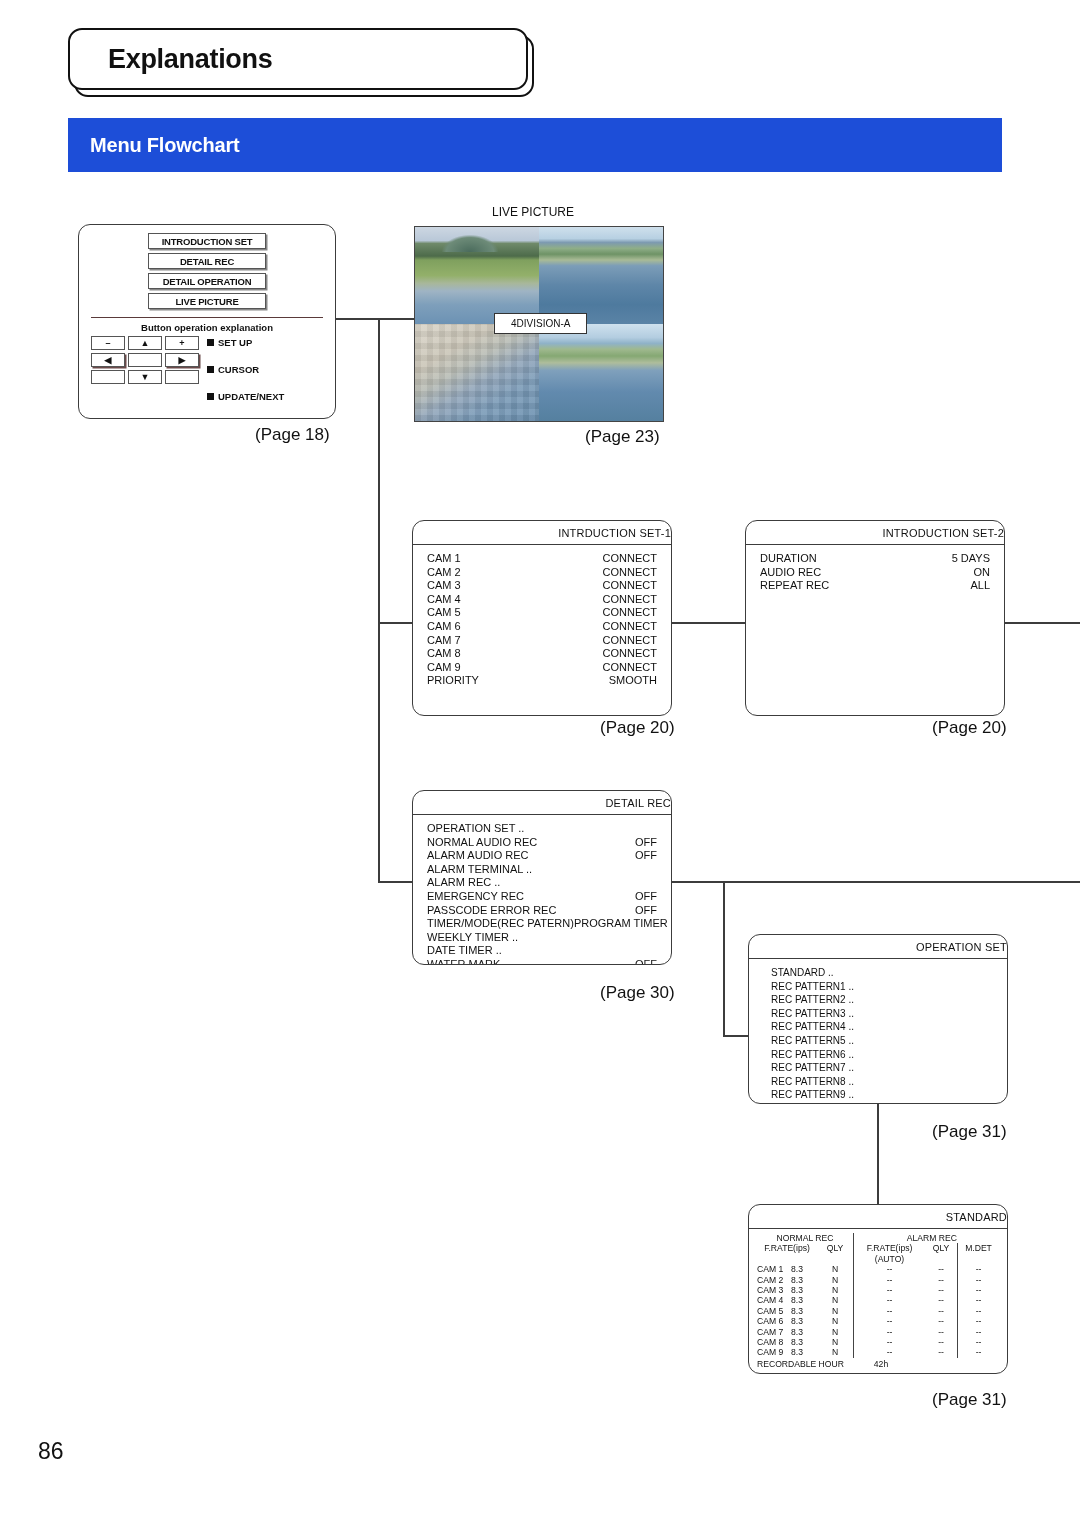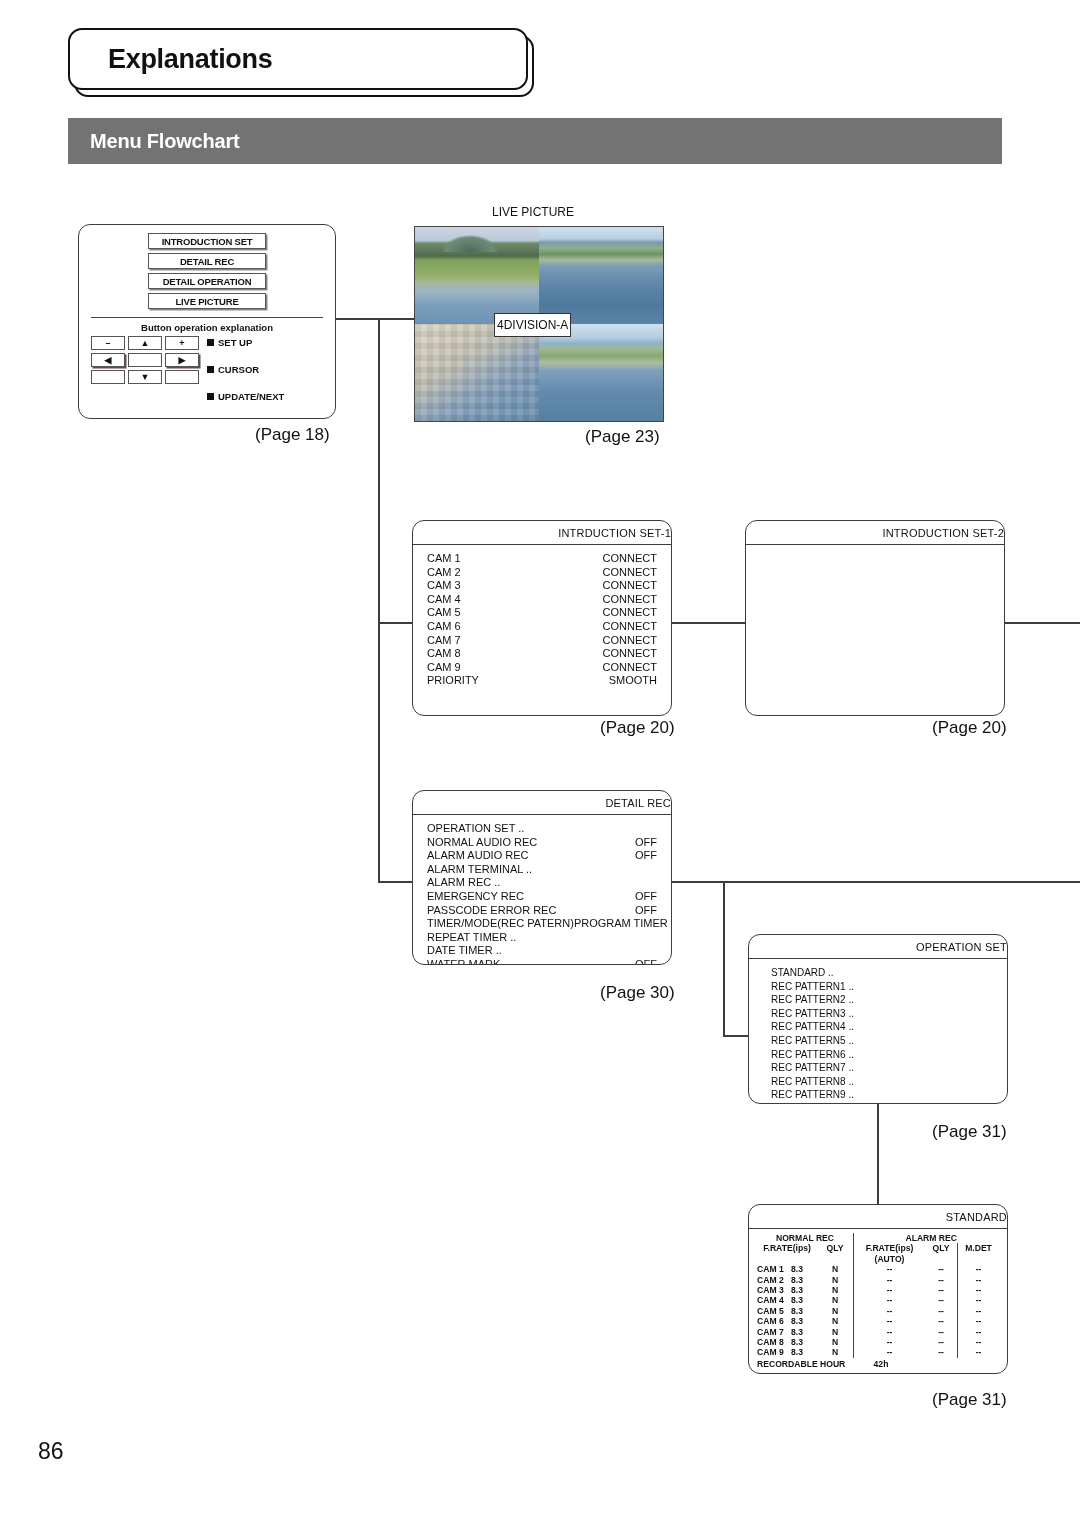--- a/index.html
+++ b/index.html
@@ -21,22 +21,22 @@
   }
   #chapter-tab .shadow {
     position:absolute; left:4px; top:5px; width:460px; height:62px;
     border-radius:14px; border:2.5px solid #111; z-index:-1;
   }
   #chapter-title {
     font-size:27px; font-weight:bold; letter-spacing:-0.3px;
     padding-left:38px;
   }
   #section-bar {
-    position:absolute; left:68px; top:118px; width:934px; height:46px;
-    background:#737373; display:flex; align-items:center;
+    position:absolute; left:68px; top:118px; width:934px; height:54px;
+    background:#1d4ed8; display:flex; align-items:center;
   }
   #section-title {
     color:#fff; font-size:20px; font-weight:bold; padding-left:22px;
     letter-spacing:-0.2px;
   }
 
   
   #flow { position:absolute; left:0; top:0; width:1080px; height:1528px; }
   .line { position:absolute; background:#3c3c3c; }
   .vline { width:2px; }
@@ -145,21 +145,21 @@
   #q4 { left:50%; top:50%; background:
       linear-gradient(to bottom,
         #cfe1ee 0%, #b3cde0 14%,
         #8fb2c8 20%, #9fb98f 26%,
         #85a873 33%, #aebd9c 40%,
         #7fa0bc 48%, #628aae 70%,
         #55809f 100%); }
   #live-label {
     position:absolute; left:494px; top:313px;
     background:#fff; border:1.3px solid #333;
-    padding:4px 2px; font-size:12px; white-space:nowrap; z-index:5;
+    padding:4px 16px; font-size:10px; white-space:nowrap; z-index:5;
   }
   #live-page { left:585px; top:427px; }
 
   
   #box-intro1 { left:412px; top:520px; width:260px; height:196px; }
   #intro1-page { left:600px; top:718px; }
 
   
   #box-intro2 { left:745px; top:520px; width:260px; height:196px; }
   #intro2-page { left:932px; top:718px; }
@@ -170,21 +170,21 @@
 
   
   #box-opset { left:748px; top:934px; width:260px; height:170px; }
   #opset-page { left:932px; top:1122px; }
 
   
   #box-std { left:748px; top:1204px; width:260px; height:170px; }
   #std-page { left:932px; top:1390px; }
 
   
-  #std-table { padding:4px 8px 0 8px; font-size:8.6px; line-height:10.4px;font-weight:bold; }
+  #std-table { padding:4px 8px 0 8px; font-size:8.6px; line-height:10.4px; }
   .std-grp { display:flex; }
   .std-grp .g1 { width:96px; text-align:center; }
   .std-grp .g2 { width:104px; text-align:right; border-left:1.2px solid #444; }
   .std-grp .g3 { width:40px; text-align:center; }
   .std-hdr2 { display:flex; }
   .std-hdr2 .c-frate { width:60px; text-align:center; }
   .std-hdr2 .c-qly { width:36px; text-align:center; }
   .std-hdr2 .c-afrate { width:72px; text-align:center; border-left:1.2px solid #444; }
   .std-hdr2 .c-aqly { width:32px; text-align:center; }
   .std-hdr2 .c-mdet { width:42px; text-align:center; border-left:1.2px solid #444; }
@@ -337,20 +337,34 @@
     <div class="row">
         <span class="k">PRIORITY</span>
         <span class="v">SMOOTH</span>
       </div>
   </div>
 </div>
 <div class="page-label" id="intro1-page">(Page  20)</div>
 
 <div class="osd" id="box-intro2">
   <div class="osd-title">INTRODUCTION SET-2</div>
+  <div class="osd-body">
+    <div class="row">
+        <span class="k">DURATION</span>
+        <span class="v">5 DAYS</span>
+      </div>
+    <div class="row">
+        <span class="k">AUDIO REC</span>
+        <span class="v">ON</span>
+      </div>
+    <div class="row">
+        <span class="k">REPEAT REC</span>
+        <span class="v">ALL</span>
+      </div>
+  </div>
 </div>
 <div class="page-label" id="intro2-page">(Page  20)</div>
 
 <div class="osd" id="box-detail">
   <div class="osd-title">DETAIL REC</div>
   <div class="osd-body">
     <div class="row">
         <span class="k">OPERATION SET ..</span>
         <span class="v"></span>
       </div>
@@ -376,21 +390,21 @@
       </div>
     <div class="row">
         <span class="k">PASSCODE ERROR REC</span>
         <span class="v">OFF</span>
       </div>
     <div class="row">
         <span class="k">TIMER/MODE(REC PATERN)</span>
         <span class="v">PROGRAM TIMER</span>
       </div>
     <div class="row">
-        <span class="k">REPEAT TIMER ..</span>
+        <span class="k">WEEKLY TIMER ..</span>
         <span class="v"></span>
       </div>
     <div class="row">
         <span class="k">DATE TIMER ..</span>
         <span class="v"></span>
       </div>
     <div class="row">
         <span class="k">WATER MARK</span>
         <span class="v">OFF</span>
       </div>

